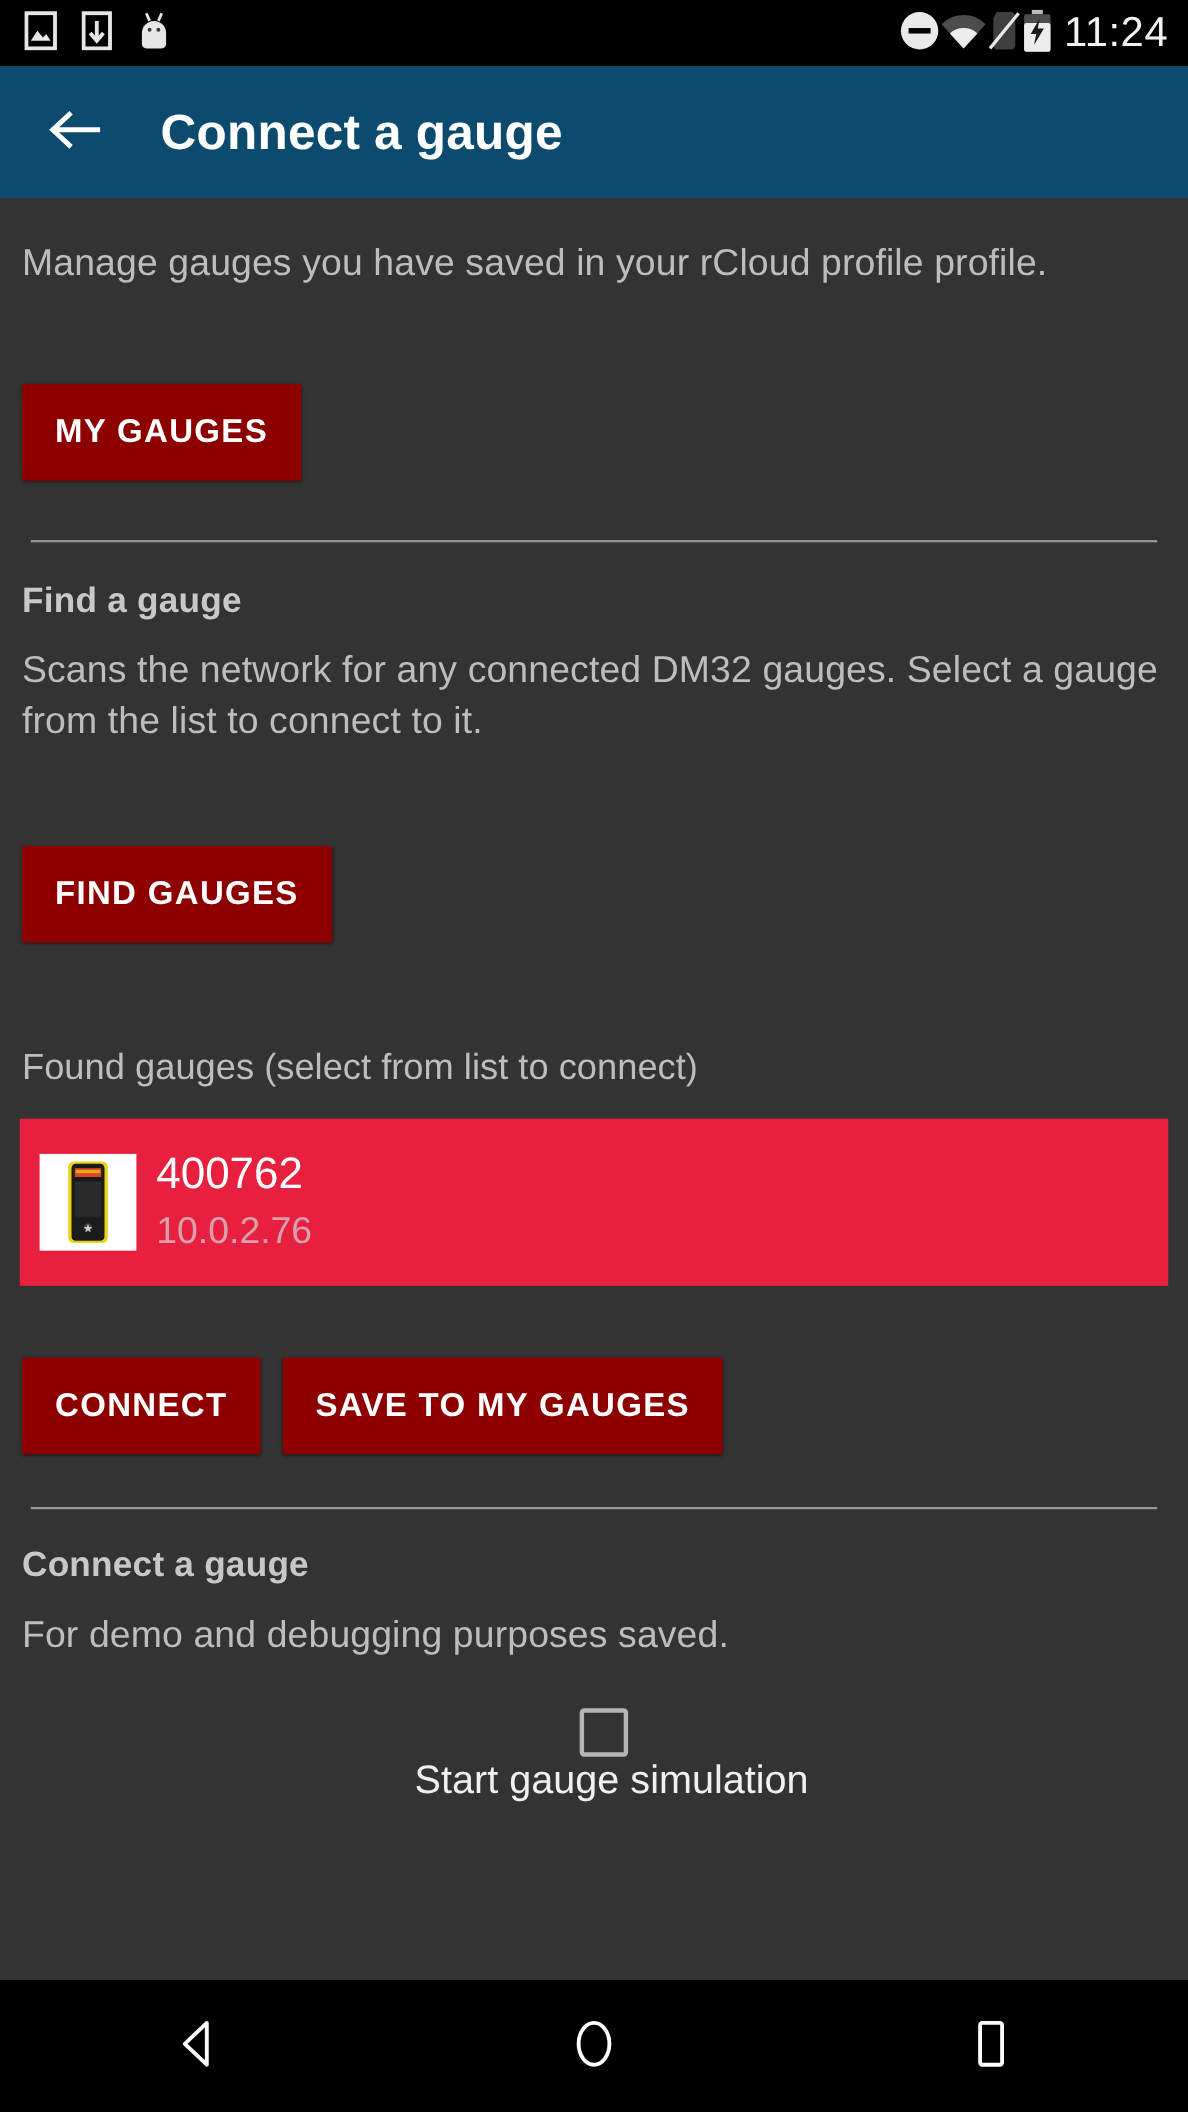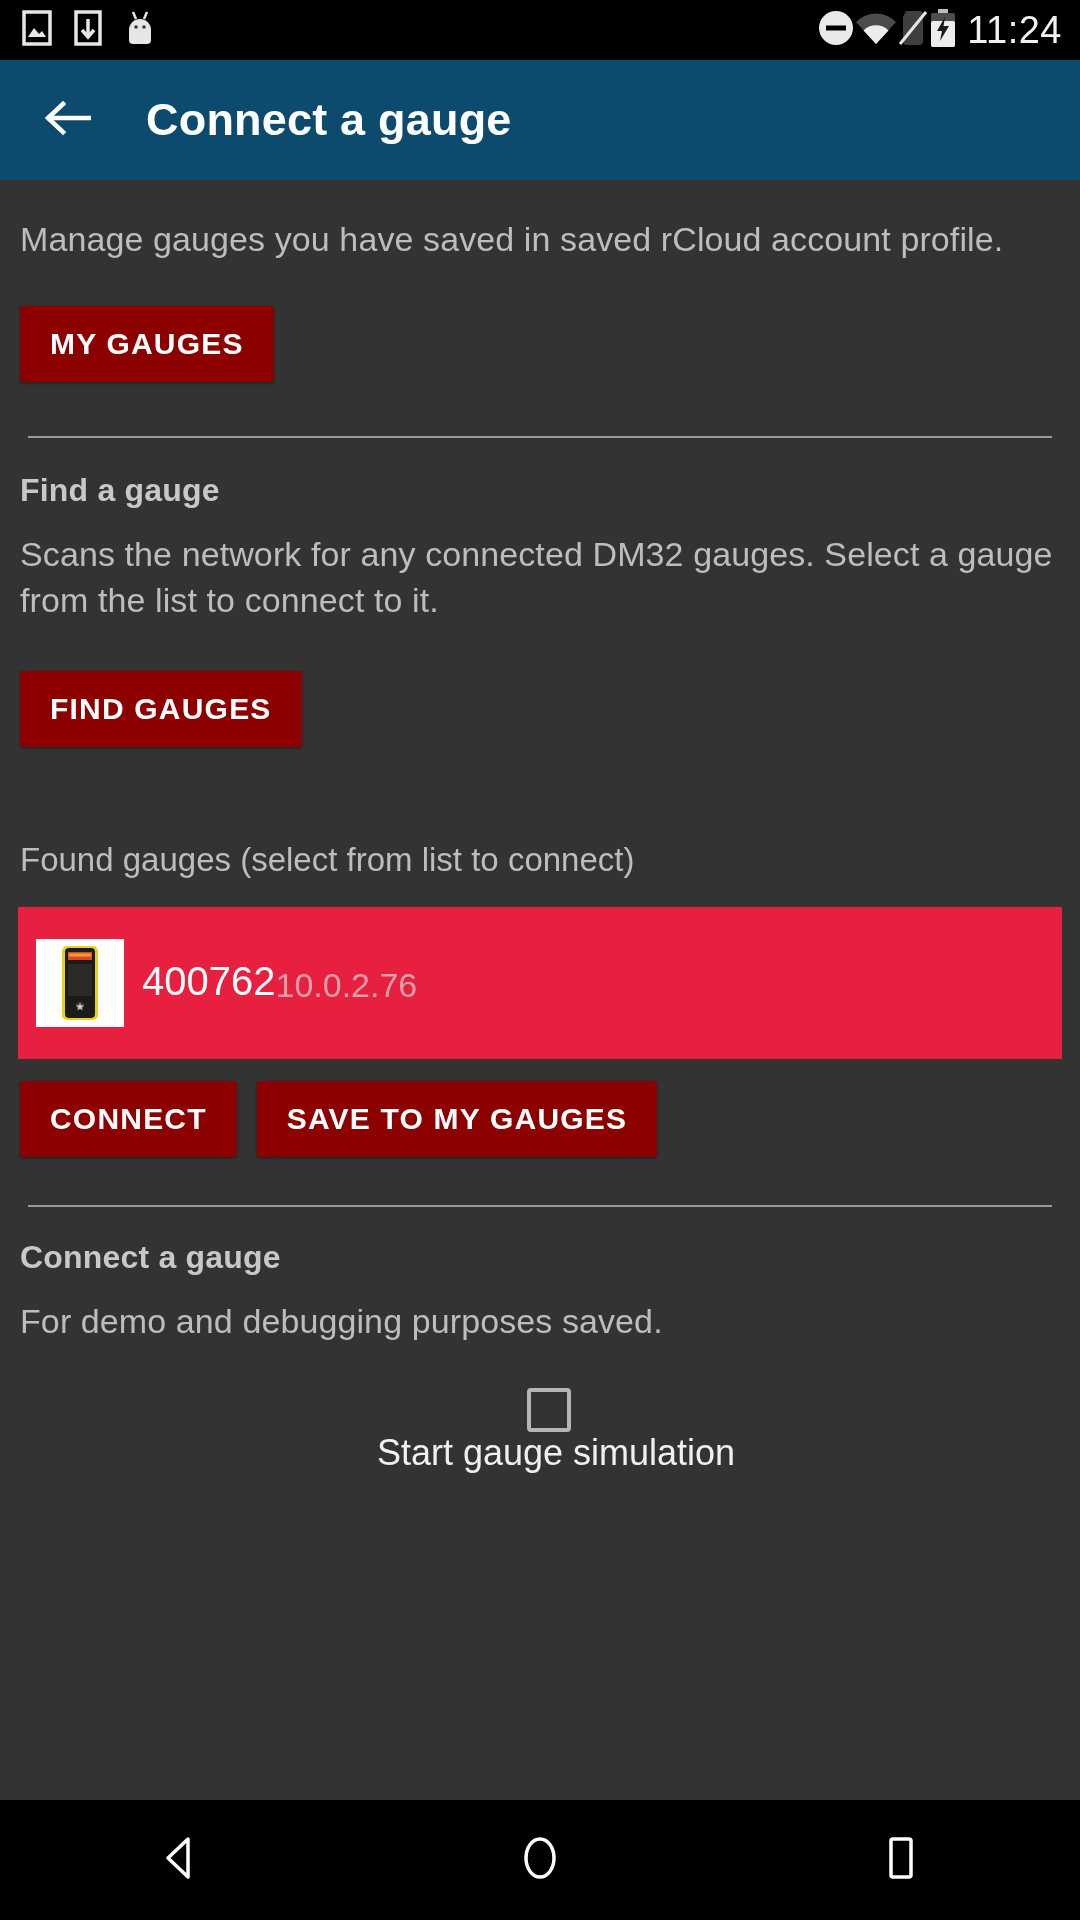--- a/index.html
+++ b/index.html
@@ -88,24 +88,25 @@
     align-items: center;
     justify-content: center;
     background: #8C0000;
     color: #ffffff;
     font-size: 30px;
     font-weight: bold;
     letter-spacing: 1.2px;
     border: none;
     border-radius: 3px;
     padding: 0 30px;
-    height: 76px;
+    height: 88px;
     cursor: pointer;
     font-family: "Liberation Sans", sans-serif;
     box-shadow: 0 1px 3px rgba(0,0,0,0.45);
+    margin-top: 43px;
   }
   .btn-row { display: flex; gap: 20px; }
 
   .divider {
     height: 2px;
     background: #9a9a9a;
     margin: 0 8px;
   }
 
   
@@ -125,21 +126,21 @@
   .thumb {
     width: 88px;
     height: 88px;
     background: #ffffff;
     margin: 0 18px 0 8px;
     display: flex;
     align-items: center;
     justify-content: center;
     flex: 0 0 auto;
   }
-  .gauge-meta { display: flex; flex-direction: row; justify-content: space-between; }
+  .gauge-meta { display: flex; flex-direction: column; justify-content: space-between; }
   .gauge-name {
     color: #ffffff;
     font-size: 40px;
     line-height: 48px;
   }
   .gauge-ip {
     color: #d9a0ac;
     font-size: 34px;
     line-height: 48px;
     margin-top: 4px;
@@ -249,21 +250,21 @@
           <path d="M20 6 L5 20 L20 34" fill="none" stroke="#ffffff" stroke-width="4.5" stroke-linecap="square"></path>
         </svg>
       </span>
     </div>
     <div class="appbar-title">Connect a gauge</div>
   </div>
 
   <div class="content">
 
     <div class="intro">
-      <div class="body-text">Manage gauges you have saved in saved rCloud account profile.</div>
+      <div class="body-text">Manage gauges you have saved in your rCloud profile profile.</div>
     </div>
 
     <div style="margin-top:44px;">
       <button class="btn">MY GAUGES</button>
     </div>
 
     <div class="divider" style="margin-top:54px;"></div>
 
     <div style="margin-top:34px;">
       <div class="section-title">Find a gauge</div>

